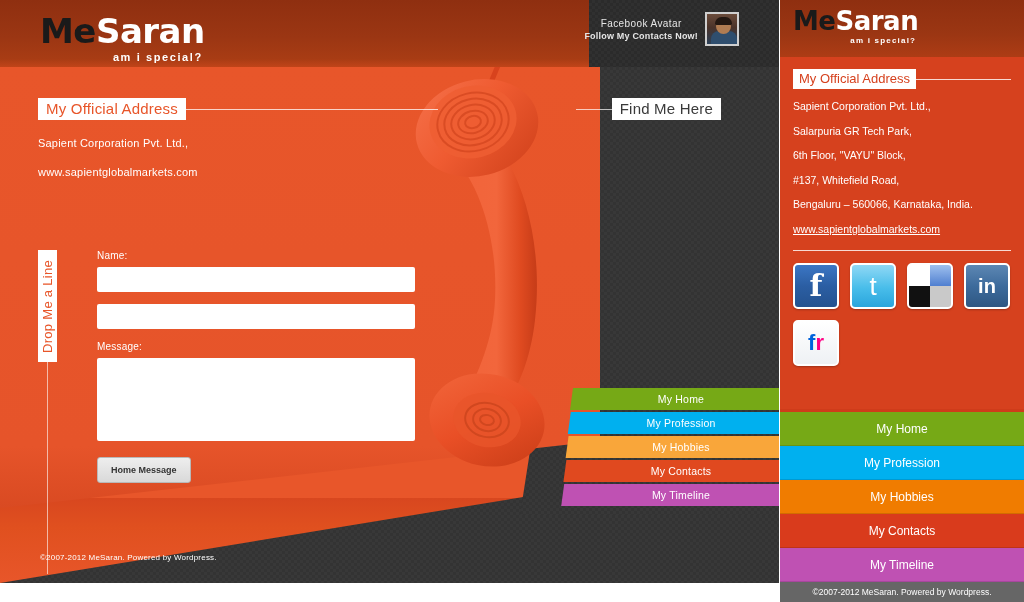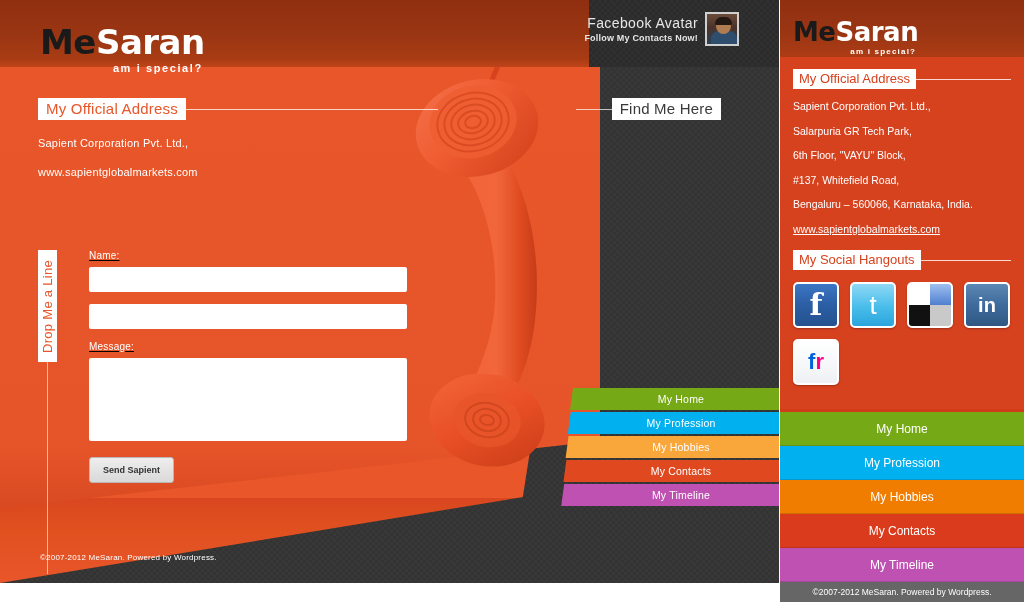--- a/index.html
+++ b/index.html
@@ -25,30 +25,30 @@
   .desk-header .dark-right {
     position: absolute; right: 0; top: 0; width: 190px; height: 67px;
     background: #2b2b2b;
     background-image:
       linear-gradient(45deg, rgba(255,255,255,.022) 25%, transparent 25%, transparent 75%, rgba(255,255,255,.022) 75%),
       linear-gradient(45deg, rgba(255,255,255,.022) 25%, transparent 25%, transparent 75%, rgba(255,255,255,.022) 75%);
     background-size: 6px 6px; background-position: 0 0, 3px 3px;
   }
   .logo-wrap { position: absolute; left: 40px; top: 14px; z-index: 8; }
   .logo-line { font-size: 34px; font-weight: 700; letter-spacing: -0.5px; line-height: 1;
-               font-family: "DejaVu Sans", sans-serif; margin-top: 11px; }
+               font-family: "DejaVu Sans", sans-serif; }
   .logo-me { color: #1a1a1a; }
   .logo-saran { color: #ffffff; }
   .logo-tag { color: #ffffff; font-size: 11px; font-weight: 700; letter-spacing: 1.6px;
               text-align: right; margin-top: 3px; padding-right: 2px; }
 
   .fb-avatar-box { position: absolute; right: 40px; top: 12px; z-index: 9;
                    display: flex; align-items: center; gap: 7px; }
   .fb-texts { text-align: right; }
-  .fb-title { color: #e6e6e6; font-size: 14px; letter-spacing: .4px; }
+  .fb-title { color: #e6e6e6; font-size: 10px; letter-spacing: .4px; text-align: center; }
   .fb-sub { color: #e6e6e6; font-size: 9px; font-weight: 700; margin-top: 2px; letter-spacing: .2px; }
   .avatar {
     width: 34px; height: 34px; border: 2px solid #cfcfcf; background: #3a2a22;
     position: relative; overflow: hidden; flex: 0 0 auto;
   }
   .avatar .sky { position:absolute; inset:0; background: linear-gradient(180deg,#6b4b3a 0%, #4a332a 45%, #2b4058 100%); }
   .avatar .face { position:absolute; left:9px; top:5px; width:15px; height:15px; border-radius:50%; background:#b07c52; }
   .avatar .hair { position:absolute; left:8px; top:3px; width:17px; height:8px; border-radius:9px 9px 2px 2px; background:#241812; }
   .avatar .body { position:absolute; left:4px; bottom:0; width:26px; height:13px; border-radius:8px 8px 0 0; background:#2f4e6e; }
 
@@ -115,21 +115,21 @@
   
   .form-block { position: absolute; left: 38px; top: 250px; z-index: 10;
                 display: flex; align-items: flex-start; }
   .vert-tab {
     background: #ffffff; color: #e8562a; font-size: 13px; padding: 8px 2px;
     writing-mode: vertical-rl; transform: rotate(180deg);
     letter-spacing: .3px; height: 112px; text-align: center;
   }
   .vert-rule { width: 1px; background: rgba(255,255,255,.6); height: 212px; margin-left: 0; }
   .vert-col { display: flex; flex-direction: column; align-items: center; }
-  .fields { margin-left: 32px; text-decoration: underline; }
+  .fields { margin-left: 40px; }
   .fld-label { color: #ffffff; font-size: 10px; margin-bottom: 6px; letter-spacing: .2px; }
   .fld-input {
     width: 318px; height: 25px; background: #ffffff; border: none; border-radius: 2px;
     margin-bottom: 12px; display:block; font-family:"Liberation Sans", sans-serif; font-size: 11px;
     padding: 0 6px; color:#333;
   }
   .fld-area {
     width: 318px; height: 83px; background: #ffffff; border: none; border-radius: 2px;
     margin-bottom: 16px; display:block; resize:none;
     font-family:"Liberation Sans", sans-serif; font-size: 11px; padding: 5px 6px; color:#333;
@@ -315,21 +315,21 @@
       <div class="vert-col">
         <div class="vert-tab">Drop Me a Line</div>
         <div class="vert-rule"></div>
       </div>
       <div class="fields">
         <div class="fld-label">Name:</div>
         <input class="fld-input" type="text" placeholder="" style="">
         <input class="fld-input" type="text" placeholder="" style="">
         <div class="fld-label">Message:</div>
         <textarea class="fld-area" placeholder="" style=""></textarea>
-        <button class="send-btn">Send Sapient</button>
+        <button class="send-btn">Home Message</button>
       </div>
     </div>
 
     <div class="desk-nav">
       <div class="nav-item" style="background: rgb(118, 169, 22);">
         <span>My Home</span>
       <span class="skew" style="background: rgb(118, 169, 22); clip-path: polygon(12px 0px, 24px 0px, 24px 100%, 9px 100%);"></span>
         </div>
       <div class="nav-item" style="background: rgb(0, 176, 239);">
         <span>My Profession</span>
@@ -368,21 +368,20 @@
       <div class="mob-addr">
         <div>Sapient Corporation Pvt. Ltd.,</div>
         <div>Salarpuria GR Tech Park,</div>
         <div>6th Floor, "VAYU" Block,</div>
         <div>#137, Whitefield Road,</div>
         <div>Bengaluru – 560066, Karnataka, India.</div>
         <div><a href="#">www.sapientglobalmarkets.com</a></div>
       </div>
 
       <div class="mob-sec-head" style="margin-top:16px">
-        <span class="lbl">My Social Hangouts</span>
         <span class="rule"></span>
       </div>
       <div class="social-row">
         <div class="soc soc-fb">
           <span class="glyph">f</span>
         </div>
         <div class="soc soc-tw">
           <span class="glyph">t</span>
         </div>
         <div class="soc soc-dl">

